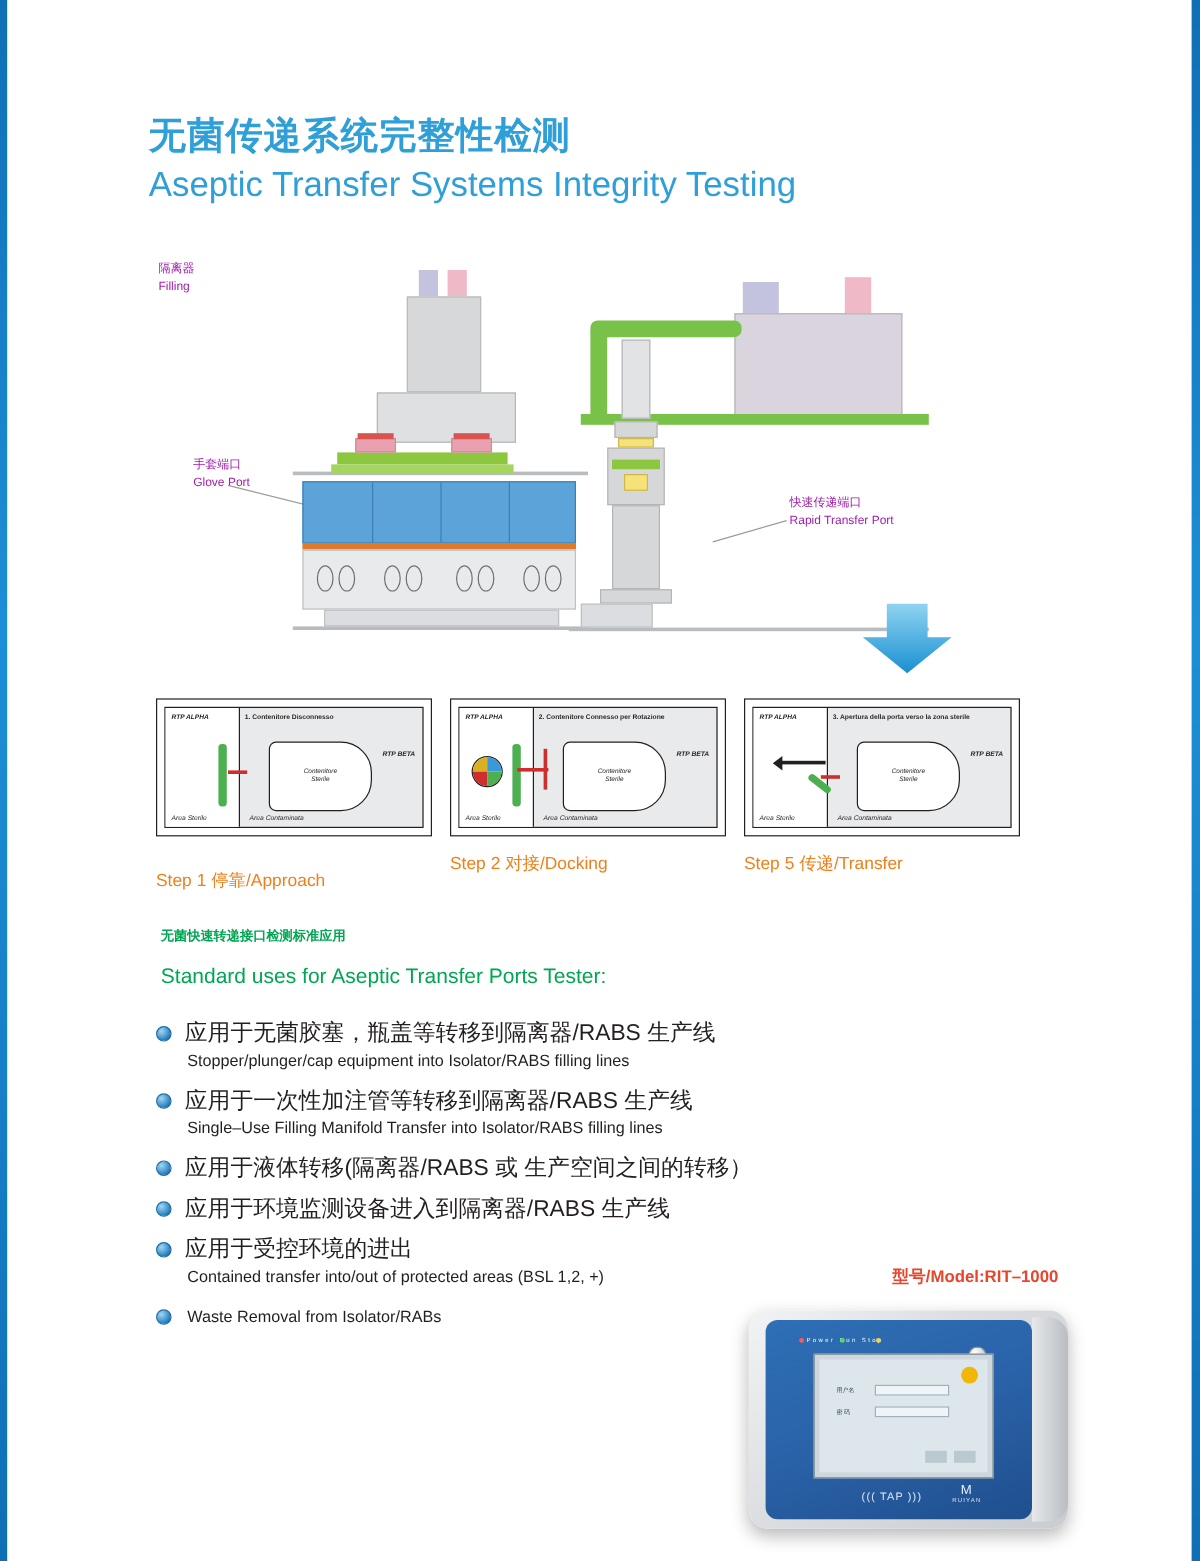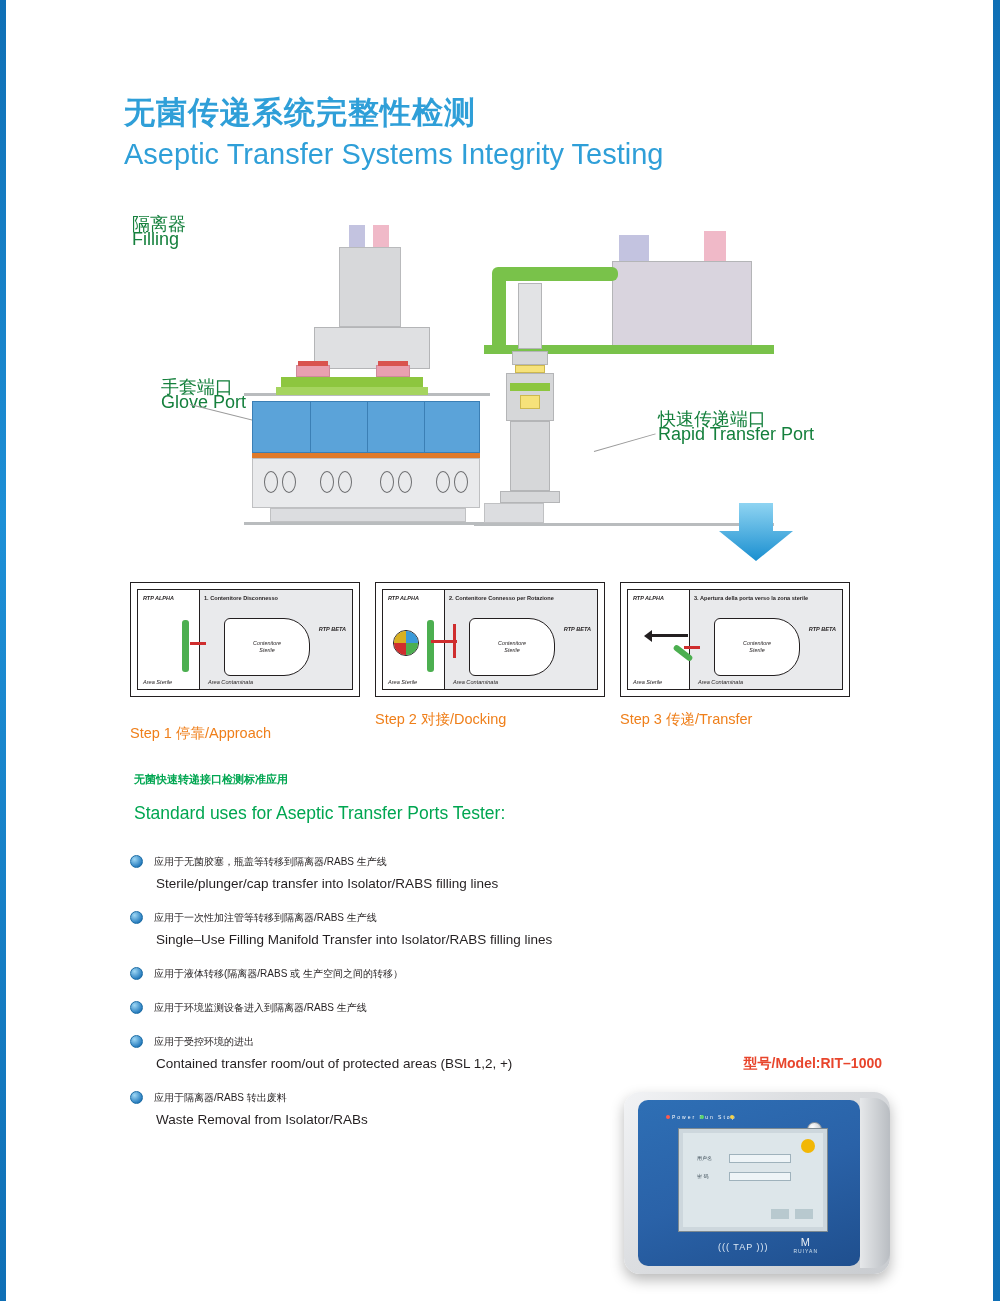--- a/index.html
+++ b/index.html
@@ -27,21 +27,21 @@
     font-size: 31px; color: #2f9fd8; font-weight: 700; letter-spacing: 1px;
   }
   .title-en {
     position: absolute; left: 124px; top: 138px;
     font-size: 29px; color: #2f9fd8; letter-spacing: 0px;
   }
 
   
   .diagram { position: absolute; left: 124px; top: 205px; width: 760px; height: 355px; }
 
-  .lbl { position: absolute; font-size: 18px; color: #15803d; line-height: 15px; }
+  .lbl { position: absolute; font-size: 10px; color: #a21caf; line-height: 15px; }
   .lbl .cn { display: block; }
   .lbl .en { display: block; }
 
   .leader { position: absolute; background: #9a9a9a; height: 1px; transform-origin: left center; }
 
   .floor-line { position: absolute; background: #b9bcbe; height: 3px; }
 
   
   .iso-top-duct { position: absolute; background: #d7d8da; border: 1px solid #b9babc; }
   .iso-duct-cap-a { position: absolute; background: #c3c3e0; }
@@ -101,21 +101,21 @@
   .uses-title-cn { position: absolute; left: 134px; top: 772px; font-size: 11px; color: #00a651; font-weight: 700; }
   .uses-title-en { position: absolute; left: 134px; top: 803px; font-size: 17.5px; color: #00a651; }
 
   .uses-list { position: absolute; left: 130px; top: 852px; width: 640px; }
   .use-item { position: relative; margin-bottom: 14px; padding-left: 24px; }
   .use-bullet {
     position: absolute; left: 0; top: 3px; width: 13px; height: 13px; border-radius: 50%;
     background: radial-gradient(circle at 32% 30%, #9fd8f5, #2a7fc0 70%, #11537f);
     border: 1px solid #1b6ca5;
   }
-  .use-cn { font-size: 10px; color: #231f20; line-height: 20px; }
+  .use-cn { font-size: 19px; color: #231f20; line-height: 20px; }
   .use-en { font-size: 13.5px; color: #231f20; line-height: 20px; margin-top: 2px; margin-left: 2px; }
 
   
   .model-label { position: absolute; right: 118px; top: 1055px; font-size: 14px; color: #e8452c; font-weight: 700; }
   .device { position: absolute; left: 624px; top: 1092px; width: 266px; height: 182px; }
   .device-shell {
     position: absolute; inset: 0; border-radius: 16px;
     background: linear-gradient(135deg, #f2f3f5 0%, #dcdee1 40%, #c9ccd0 100%);
     box-shadow: 0 6px 14px rgba(0,0,0,0.28);
   }
@@ -295,53 +295,52 @@
         <div style="position:absolute; left:16px; top:40px; width:0; height:0; border-top:6px solid transparent; border-bottom:6px solid transparent; border-right:8px solid #231f20;"></div>
         <div class="sp-green" style="left:44px; top:60px; width:22px; height:6px; border-radius:3px; transform:rotate(38deg);"></div>
         <div class="sp-red" style="left:56px; top:56px; width:16px; height:3px;"></div>
         <div class="sp-area-l">Area Sterile</div>
         <div class="sp-area-r">Area Contaminata</div>
       </div>
     </div>
 
     <div class="step-label sl1">Step 1 停靠/Approach</div>
     <div class="step-label sl2">Step 2 对接/Docking</div>
-    <div class="step-label sl3">Step 3 传递/Transfer</div>
+    <div class="step-label sl3">Step 5 传递/Transfer</div>
   </div>
 
   <div class="uses-title-cn">无菌快速转递接口检测标准应用</div>
   <div class="uses-title-en">Standard uses for Aseptic Transfer Ports Tester:</div>
 
   <div class="uses-list">
     <div class="use-item">
       <span class="use-bullet"></span>
       <div class="use-cn">应用于无菌胶塞，瓶盖等转移到隔离器/RABS 生产线</div>
-      <div class="use-en">Sterile/plunger/cap transfer into Isolator/RABS filling lines</div>
+      <div class="use-en">Stopper/plunger/cap equipment into Isolator/RABS filling lines</div>
     </div>
     <div class="use-item">
       <span class="use-bullet"></span>
       <div class="use-cn">应用于一次性加注管等转移到隔离器/RABS 生产线</div>
       <div class="use-en">Single–Use Filling Manifold Transfer into Isolator/RABS filling lines</div>
     </div>
     <div class="use-item">
       <span class="use-bullet"></span>
       <div class="use-cn">应用于液体转移(隔离器/RABS 或 生产空间之间的转移）</div>
     </div>
     <div class="use-item">
       <span class="use-bullet"></span>
       <div class="use-cn">应用于环境监测设备进入到隔离器/RABS 生产线</div>
     </div>
     <div class="use-item">
       <span class="use-bullet"></span>
       <div class="use-cn">应用于受控环境的进出</div>
-      <div class="use-en">Contained transfer room/out of protected areas (BSL 1,2, +)</div>
-    </div>
-    <div class="use-item">
-      <span class="use-bullet"></span>
-      <div class="use-cn">应用于隔离器/RABS 转出废料</div>
+      <div class="use-en">Contained transfer into/out of protected areas (BSL 1,2, +)</div>
+    </div>
+    <div class="use-item">
+      <span class="use-bullet"></span>
       <div class="use-en">Waste Removal from Isolator/RABs</div>
     </div>
   </div>
 
   <div class="model-label">型号/Model:RIT–1000</div>
 
   <div class="device">
     <div class="device-shell"></div>
     <div class="device-side"></div>
     <div class="device-face">

